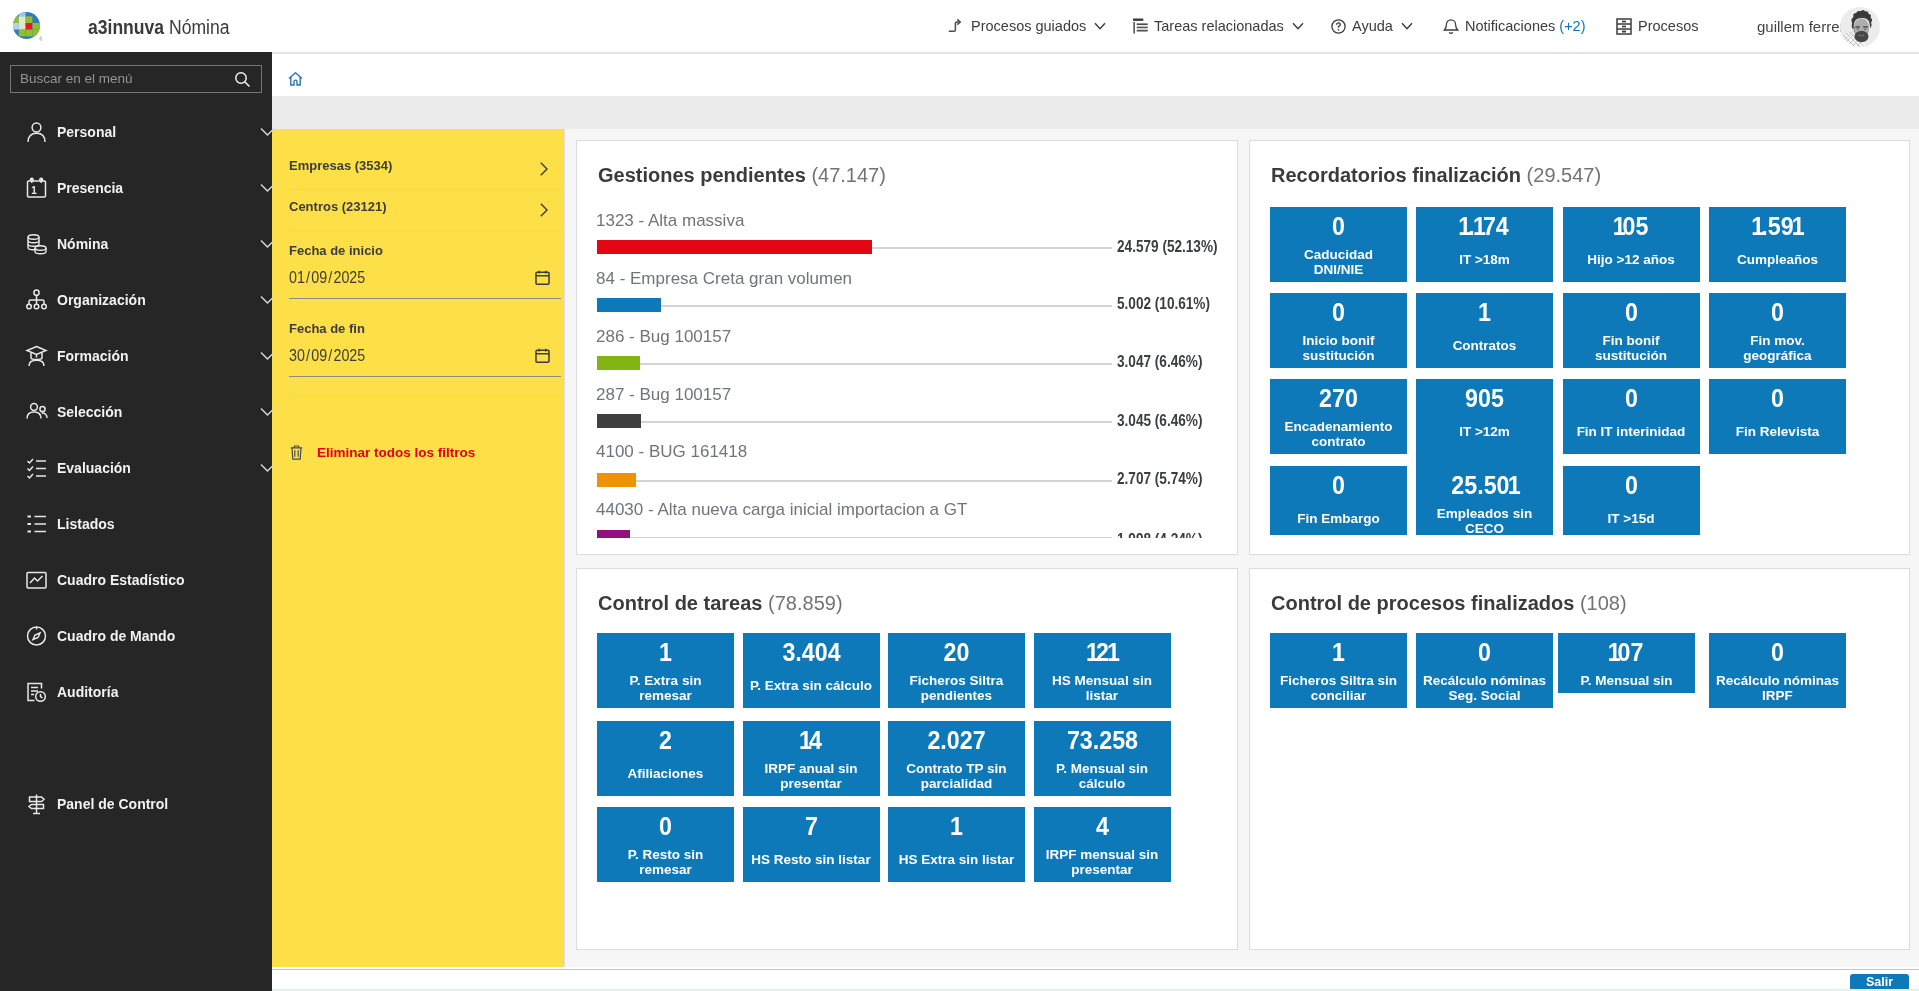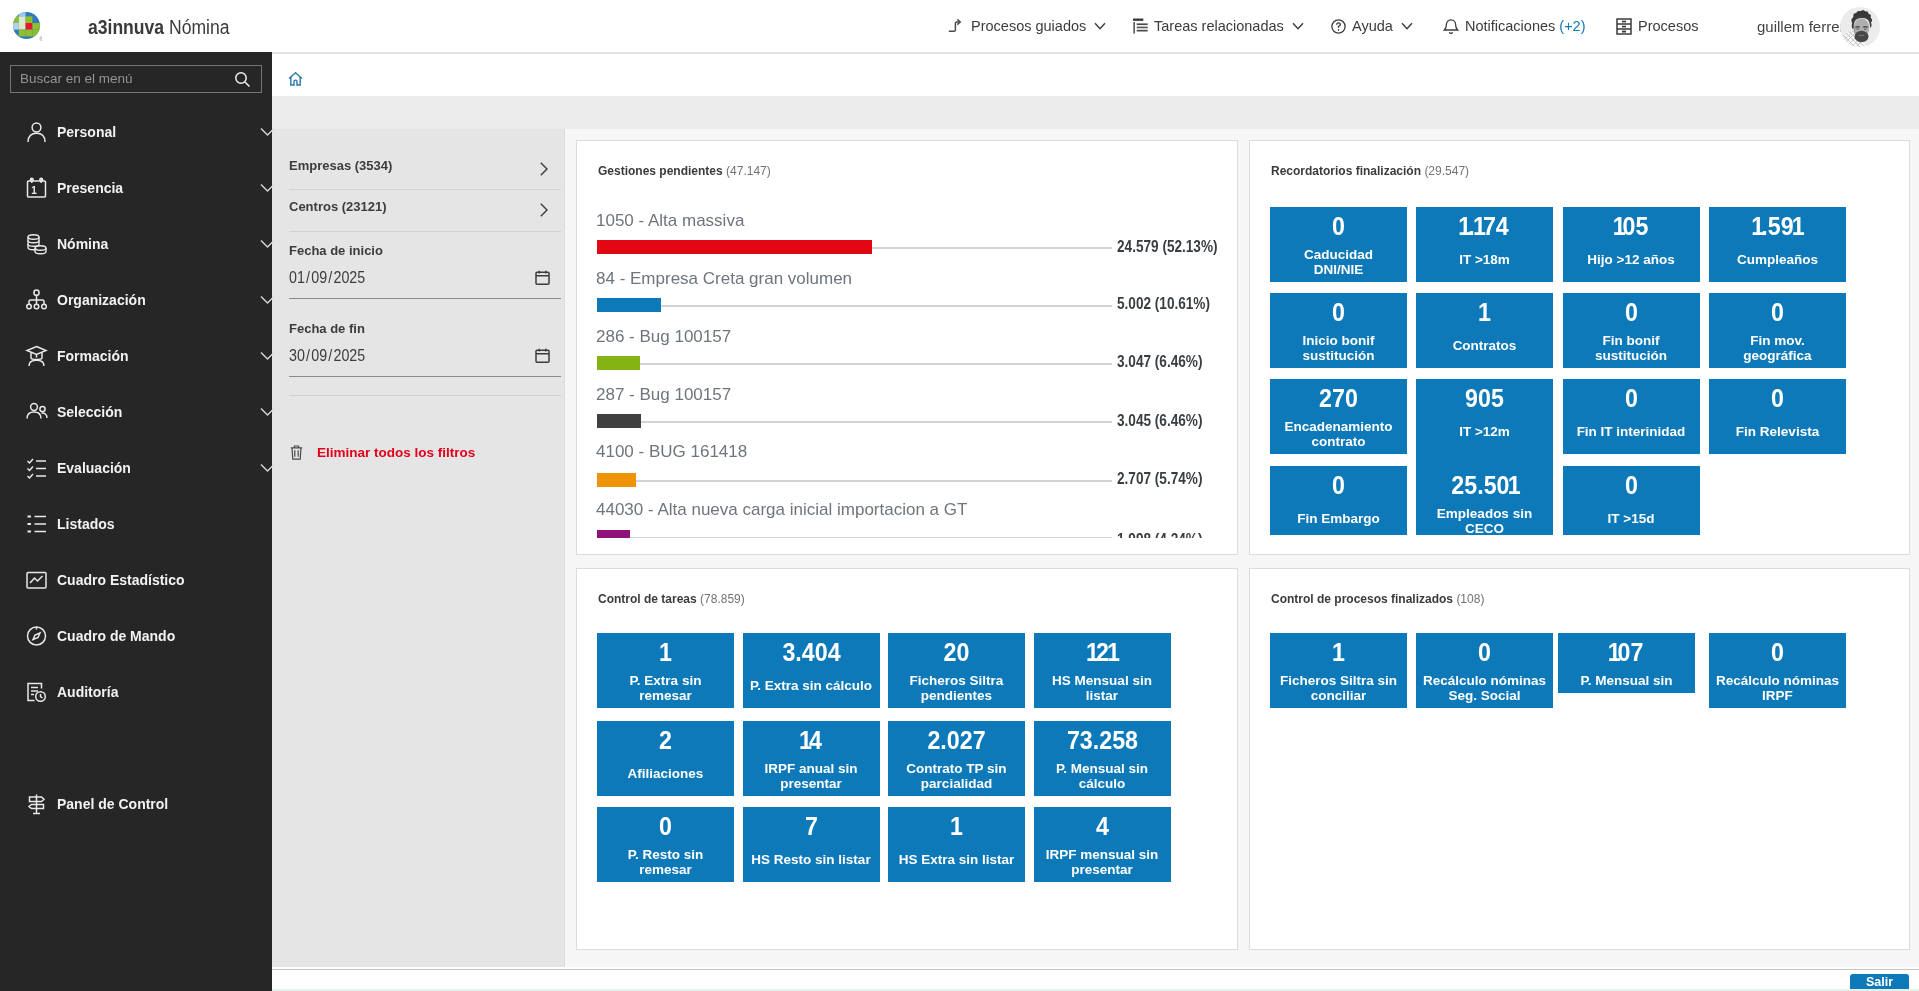--- a/index.html
+++ b/index.html
@@ -14,25 +14,25 @@
 
 #sidebar { position:absolute; left:0; top:52px; width:272px; height:939px; background:#262626; z-index:4; }
 #search { position:absolute; left:10px; top:13px; width:252px; height:28px; border:1px solid #757575; color:#949494; font-size:13.5px; line-height:26px; padding-left:9px; }
 .mitem { position:absolute; left:12px; width:272px; height:40px; }
 .mitem .ic { position:absolute; left:13px; top:50%; transform:translateY(-50%); }
 .mitem .lbl { position:absolute; left:45px; top:50%; transform:translateY(-50%); color:#f2f2f2; font-size:14px; font-weight:700; white-space:nowrap; }
 .mitem .chev { position:absolute; right:9px; top:50%; transform:translateY(-50%); }
 
 #crumb { position:absolute; left:272px; top:52px; width:1647px; height:44px; background:#fff; border-top:2px solid #e3e3e3; }
 #graystrip { position:absolute; left:272px; top:96px; width:1647px; height:33px; background:#ececec; }
-#filter { position:absolute; left:272px; top:129px; width:292px; height:838px; background:#e5e5e5; }
+#filter { position:absolute; left:272px; top:129px; width:292px; height:838px; background:#fde047; }
 #vdiv { position:absolute; left:564px; top:129px; width:1px; height:838px; background:#dedede; }
 #main { position:absolute; left:565px; top:129px; width:1354px; height:838px; background:#f6f6f6; }
 .card { position:absolute; background:#fff; border:1px solid #dcdcdc; }
-.cardtitle { position:absolute; left:21px; top:23px; font-size:12px; font-weight:700; color:#3b3b3b; white-space:nowrap; }
+.cardtitle { position:absolute; left:21px; top:23px; font-size:20px; font-weight:700; color:#3b3b3b; white-space:nowrap; }
 .cardtitle span { font-weight:400; color:#737373; }
 
 .crow-label { position:absolute; left:19px; font-size:17px; color:#6e757d; white-space:nowrap; line-height:19px; }
 .crow-track { position:absolute; left:20px; width:515px; height:2px; background:#d4d4d4; }
 .crow-bar { position:absolute; left:20px; height:14px; }
 .crow-val { position:absolute; left:540px; font-size:16px; font-weight:700; color:#393e42; white-space:nowrap; transform:scaleX(.85); transform-origin:left center; }
 
 .tile { position:absolute; width:137px; background:#0d79b8; color:#fff; text-align:center; }
 .tile .num { position:absolute; left:0; right:0; top:5px; height:28px; line-height:28px; font-size:25px; font-weight:700; transform:scaleX(.93); }
 .n1 { margin-left:-2px; margin-right:-3.2px; }
@@ -327,21 +327,21 @@
     <path d="M0.8,2.8 H12.2 M2,2.8 L2.8,14.2 H10.2 L11,2.8 M4.4,2.8 V1 H8.6 V2.8 M4.8,5.2 V11.8 M8.2,5.2 V11.8"></path>
   </svg>
   <div class="abs" style="left:45px;top:316px;font-size:13.5px;font-weight:700;color:#e2001a">Eliminar todos los filtros</div>
 </div>
 <div id="vdiv"></div>
 <div id="main">
 
   <div class="card" style="left:11px;top:11px;width:662px;height:415px">
     <div class="cardtitle">Gestiones pendientes <span>(47.147)</span></div>
     <div style="position:absolute;left:0;top:0;width:660px;height:397px;overflow:hidden">
-      <div class="crow-label" style="top:70px">1050 - Alta massiva</div>
+      <div class="crow-label" style="top:70px">1323 - Alta massiva</div>
       <div class="crow-track" style="top:105.5px"></div>
       <div class="crow-bar" style="top:99px;width:275px;background:#e30613"></div>
       <div class="crow-val" style="top:96.5px">24.579 (52.13%)</div>
 
       <div class="crow-label" style="top:127.8px">84 - Empresa Creta gran volumen</div>
       <div class="crow-track" style="top:163.5px"></div>
       <div class="crow-bar" style="top:157px;width:64px;background:#0d79b8"></div>
       <div class="crow-val" style="top:154.2px">5.002 (10.61%)</div>
 
       <div class="crow-label" style="top:185.5px">286 - Bug 100157</div>

